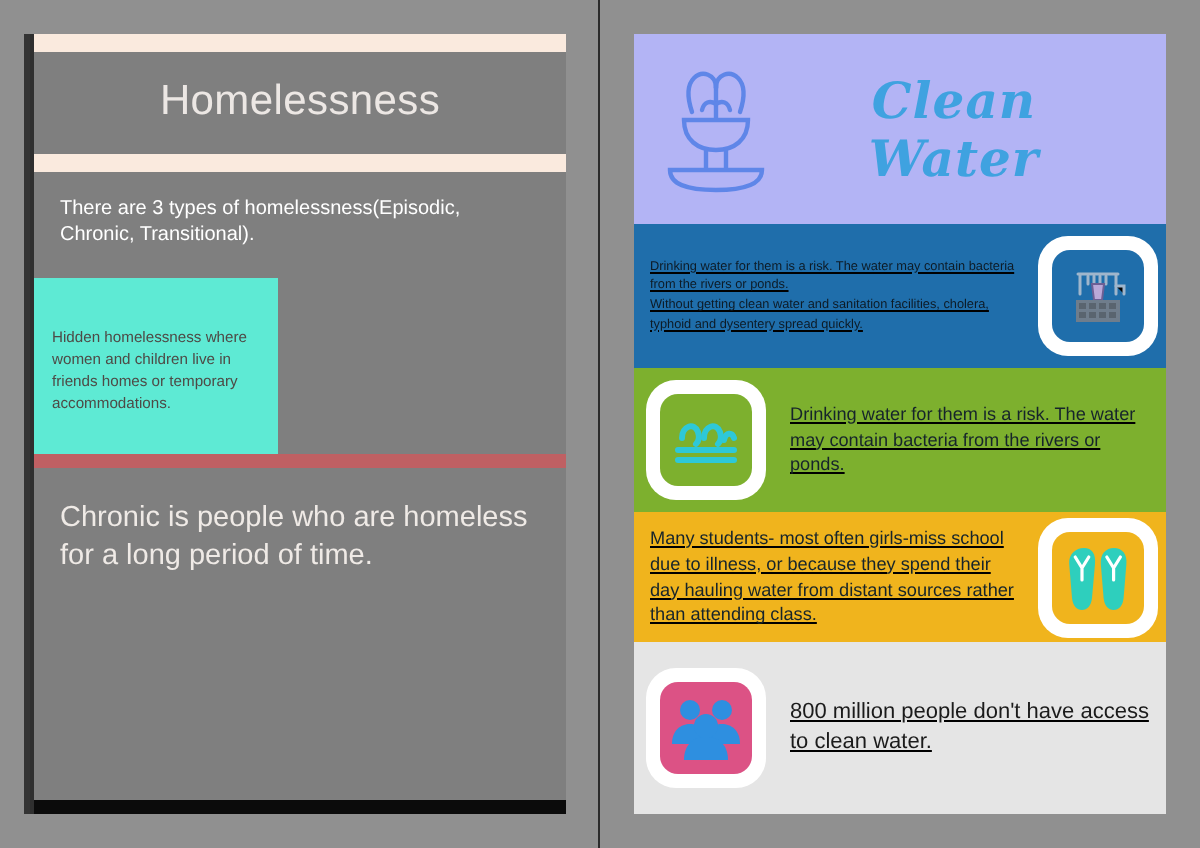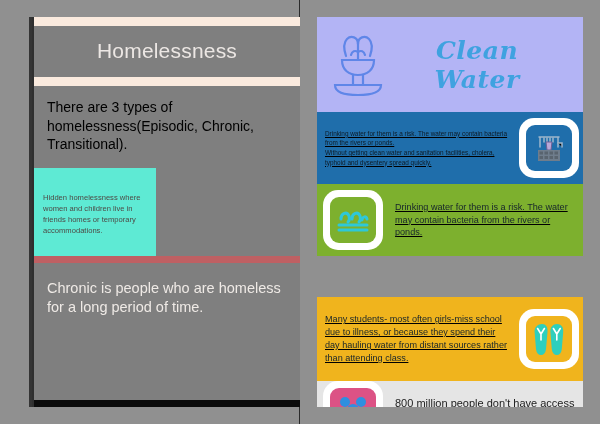--- a/index.html
+++ b/index.html
@@ -34,21 +34,20 @@
   .hl-sheet {
     position: absolute;
     left: 17px;
     top: 17px;
     width: 266px;
     height: 390px;
     background: #7f7f7f;
     box-shadow: -2px 0 0 0 rgba(0,0,0,0.35), 0 0 0 0 transparent;
     display: flex;
     flex-direction: column;
-    margin-left: 17px;
   }
   .hl-sheet::before {
     content: "";
     position: absolute;
     left: -5px; top: 0; bottom: 0;
     width: 5px;
     background: #2a2a2a;
     opacity: .9;
   }
   .hl-stripe {
@@ -65,22 +64,22 @@
   .hl-title {
     color: #ece7e4;
     font-size: 21px;
     font-weight: 400;
     letter-spacing: .2px;
     line-height: 1.1;
   }
   .hl-lead {
     background: #7f7f7f;
     padding: 12px 13px 14px 13px;
-    color: #000000;
-    font-size: 14px;
+    color: #ffffff;
+    font-size: 10px;
     line-height: 1.33;
     flex: 0 0 auto;
   }
   .hl-cols {
     display: flex;
     flex: 0 0 auto;
     height: 88px;
   }
   .hl-col {
     box-sizing: border-box;
@@ -149,21 +148,21 @@
   .cw-row {
     display: flex;
     align-items: center;
     box-sizing: border-box;
     position: relative;
     flex: 0 0 auto;
     text-decoration: underline;
   }
   .cw-row-blue   { background: #1f6eab; height: 72px; padding: 0 4px 0 8px; }
   .cw-row-green  { background: #7db02e; height: 72px; padding: 0 8px 0 6px; }
-  .cw-row-yellow { background: #f0b41d; height: 84px; padding: 0 4px 0 8px; margin-top: 41px; }
+  .cw-row-yellow { background: #f0b41d; height: 65px; padding: 0 4px 0 8px; }
   .cw-row-pink   { background: #e5e5e5; flex: 1 1 auto; padding: 0 8px 0 6px; }
 
   .cw-text { flex: 1 1 auto; }
   .cw-text-sm { font-size: 6.4px; line-height: 1.5; color: #161b22; }
   .cw-text-md { font-size: 9.1px; line-height: 1.42; color: #16242b; }
   .cw-text-lg { font-size: 11px; line-height: 1.38; color: #1b1b1b; }
   .cw-text-blue { color: #10202e; }
 
   .cw-badge {
     flex: 0 0 auto;

